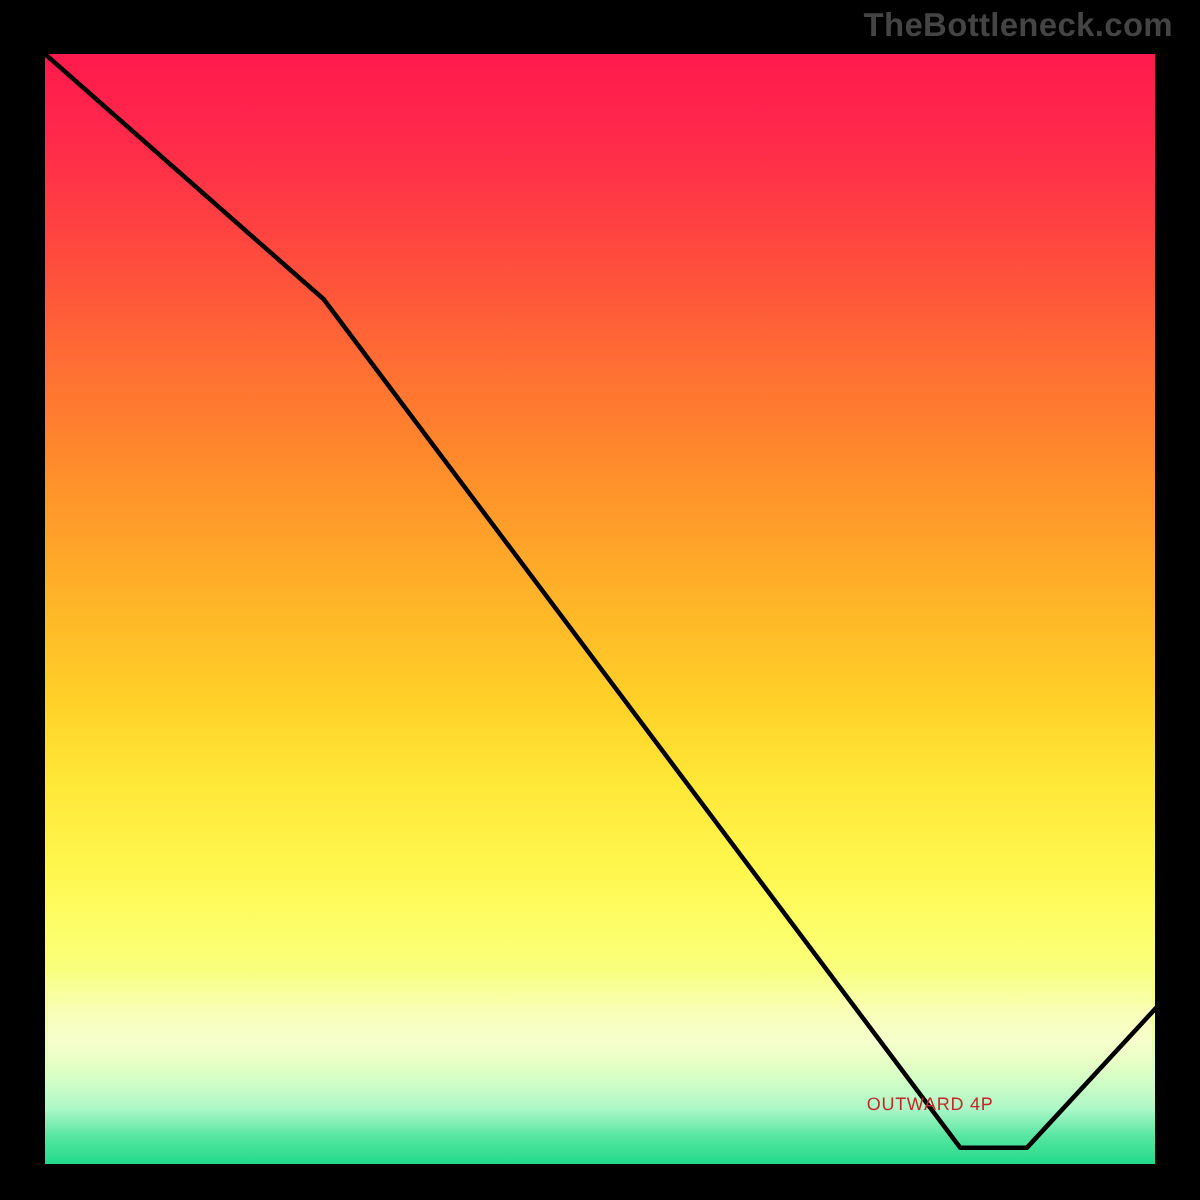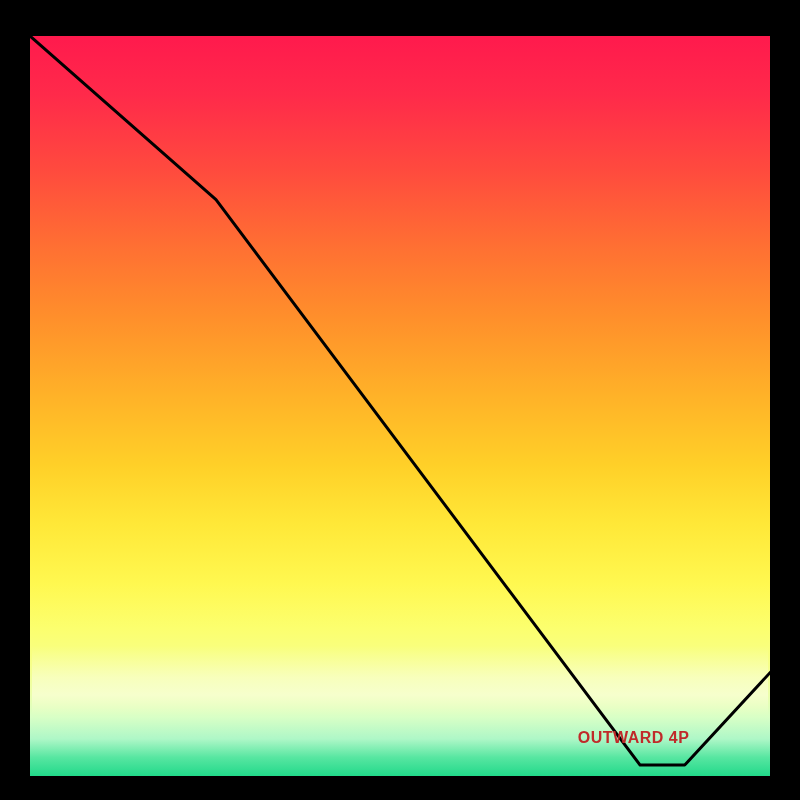--- a/index.html
+++ b/index.html
@@ -80,31 +80,32 @@
   svg.overlay {
     position: absolute;
     left: 0;
     top: 0;
     width: 744px;
     height: 744px;
     pointer-events: none;
   }
   .series-label {
     position: absolute;
-    font-size: 16px;
-    font-weight: 700;
+    font-size: 12px;
+    font-weight: 400;
     color: #c02a2a;
     letter-spacing: 0.5px;
     white-space: nowrap;
   }
 </style>
 </head>
 <body>
 
 <div class="stage">
+  <div class="watermark">TheBottleneck.com</div>
 
   <div class="plot-outer">
     <div class="plot-inner">
       <div class="pale-band"></div>
 
       <svg class="overlay" viewBox="0 0 744 744" preserveAspectRatio="none">
         <polyline id="curve" fill="none" stroke="#000" stroke-width="3" stroke-linejoin="round" stroke-linecap="round" points="0.0,0.0 186.0,163.7 610.1,729.1 654.7,729.1 744.0,632.4"></polyline>
       </svg>
 
       <div id="slabel" class="series-label" style="left: 547.76px; bottom: auto; top: 692.8px;">OUTWARD 4P</div>

